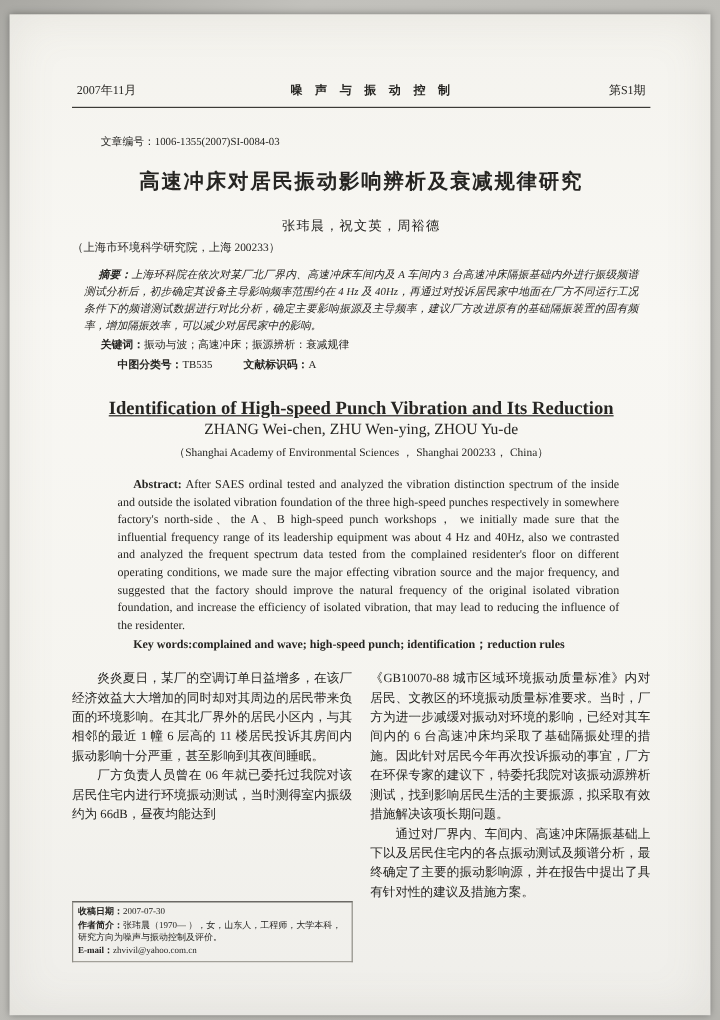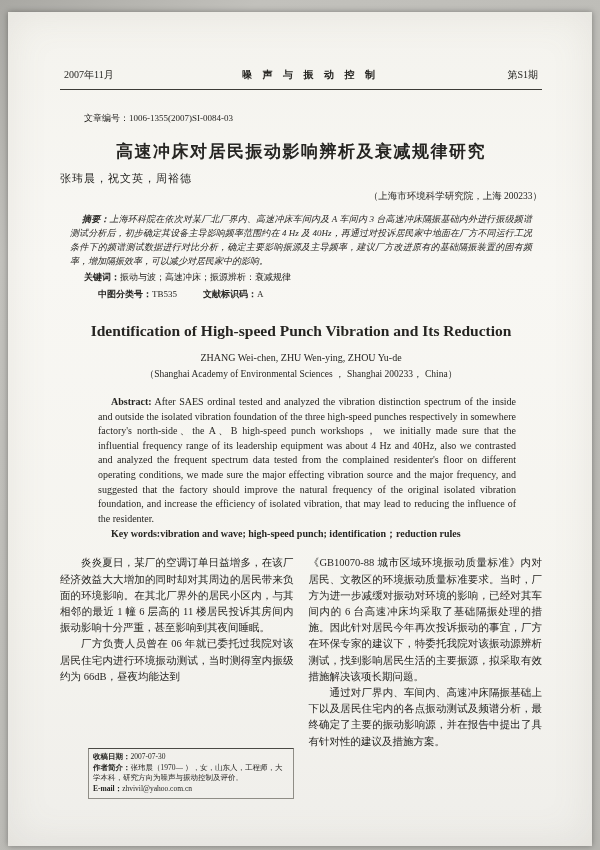--- a/index.html
+++ b/index.html
@@ -35,41 +35,42 @@
   }
   .journal-header .journal-name { letter-spacing: 4px; font-weight: bold; }
   .article-no { margin: 22px 0 0 24px; font-size: 9px; }
   .title-cn {
     text-align: center;
     font-size: 17px;
     font-weight: bold;
     letter-spacing: 1.5px;
     margin: 15px 0 0 0;
   }
-  .authors-cn { text-align: left; font-size: 11px; margin-top: 8px; letter-spacing: 1px; }
-  .affil-cn { text-align: right; font-size: 9.5px; margin-top: 4px; }
+  .authors-cn { text-align: center; font-size: 11px; margin-top: 18px; letter-spacing: 1px; }
+  .affil-cn { text-align: left; font-size: 9.5px; margin-top: 4px; }
   .abstract-cn {
     font-size: 9px;
     line-height: 14px;
     text-align: justify;
     text-indent: 12px;
     margin: 9px 10px 0 10px;
     font-style: italic;
   }
   .abstract-cn b, .kw-cn b, .clc-row b { font-weight: bold; }
   .kw-cn { font-size: 9px; margin: 3px 0 0 24px; }
   .clc-row { font-size: 9px; margin: 4px 0 0 38px; }
   .clc-row .gap { display: inline-block; width: 26px; }
   .title-en {
     text-align: center;
     font-size: 15.5px;
     font-weight: bold;
     margin: 21px 0 0 0;
+    text-decoration: underline;
   }
-  .authors-en { text-align: center; font-size: 10px; margin-top: 12px; }
+  .authors-en { text-align: center; font-size: 13px; margin-top: 0; }
   .affil-en { text-align: center; font-size: 9.5px; margin-top: 5px; }
   .abstract-en {
     font-size: 10px;
     line-height: 14.6px;
     text-align: justify;
     text-indent: 13px;
     margin: 14px 26px 0 38px;
   }
   .kw-en {
     font-size: 10px;
@@ -94,21 +95,20 @@
   .col p + p { margin-top: 0; }
   .col-left { display: flex; flex-direction: column; }
   .footnote {
     margin-top: auto;
     border: 1px solid #8f8d86;
     border-top: 1.4px solid #4a4944;
     padding: 3px 4px 4px 4px;
     font-size: 7.5px;
     line-height: 10.5px;
     text-align: left;
-    margin-left: 28px;
   }
   .footnote b { font-weight: bold; }
   .footnote div { margin: 0; }
 </style>
 </head>
 <body>
 
 <div class="scan-frame">
   <div class="paper">
 
@@ -131,21 +131,21 @@
     <div class="clc-row">
       <b>中图分类号：</b><span>TB535</span><span class="gap"></span><b>文献标识码：</b><span>A</span>
     </div>
 
     <h2 class="title-en">Identification of High-speed Punch Vibration and Its Reduction</h2>
     <div class="authors-en">ZHANG Wei-chen, ZHU Wen-ying, ZHOU Yu-de</div>
     <div class="affil-en">（Shanghai Academy of Environmental Sciences ， Shanghai 200233， China）</div>
 
     <p class="abstract-en"><b>Abstract:</b> <span>After SAES ordinal tested and analyzed the vibration distinction spectrum of the inside and outside the isolated vibration foundation of the three high-speed punches respectively in somewhere factory's north-side、the A、B high-speed punch workshops， we initially made sure that the influential frequency range of its leadership equipment was about 4 Hz and 40Hz, also we contrasted and analyzed the frequent spectrum data tested from the complained residenter's floor on different operating conditions, we made sure the major effecting vibration source and the major frequency, and suggested that the factory should improve the natural frequency of the original isolated vibration foundation, and increase the efficiency of isolated vibration, that may lead to reducing the influence of the residenter.</span></p>
 
-    <p class="kw-en"><b>Key words:vibration and wave; high-speed punch; identification；reduction rules</b></p>
+    <p class="kw-en"><b>Key words:complained and wave; high-speed punch; identification；reduction rules</b></p>
 
     <div class="columns">
       <div class="col col-left">
         <p class="indent">炎炎夏日，某厂的空调订单日益增多，在该厂经济效益大大增加的同时却对其周边的居民带来负面的环境影响。在其北厂界外的居民小区内，与其相邻的最近 1 幢 6 层高的 11 楼居民投诉其房间内振动影响十分严重，甚至影响到其夜间睡眠。</p>
         <p class="indent">厂方负责人员曾在 06 年就已委托过我院对该居民住宅内进行环境振动测试，当时测得室内振级约为 66dB，昼夜均能达到</p>
         <div class="footnote">
           <div><b>收稿日期：</b><span>2007-07-30</span></div>
           <div><b>作者简介：</b><span>张玮晨（1970— ），女，山东人，工程师，大学本科，研究方向为噪声与振动控制及评价。</span></div>
           <div><b>E-mail：</b><span>zhvivil@yahoo.com.cn</span></div>
         </div>

